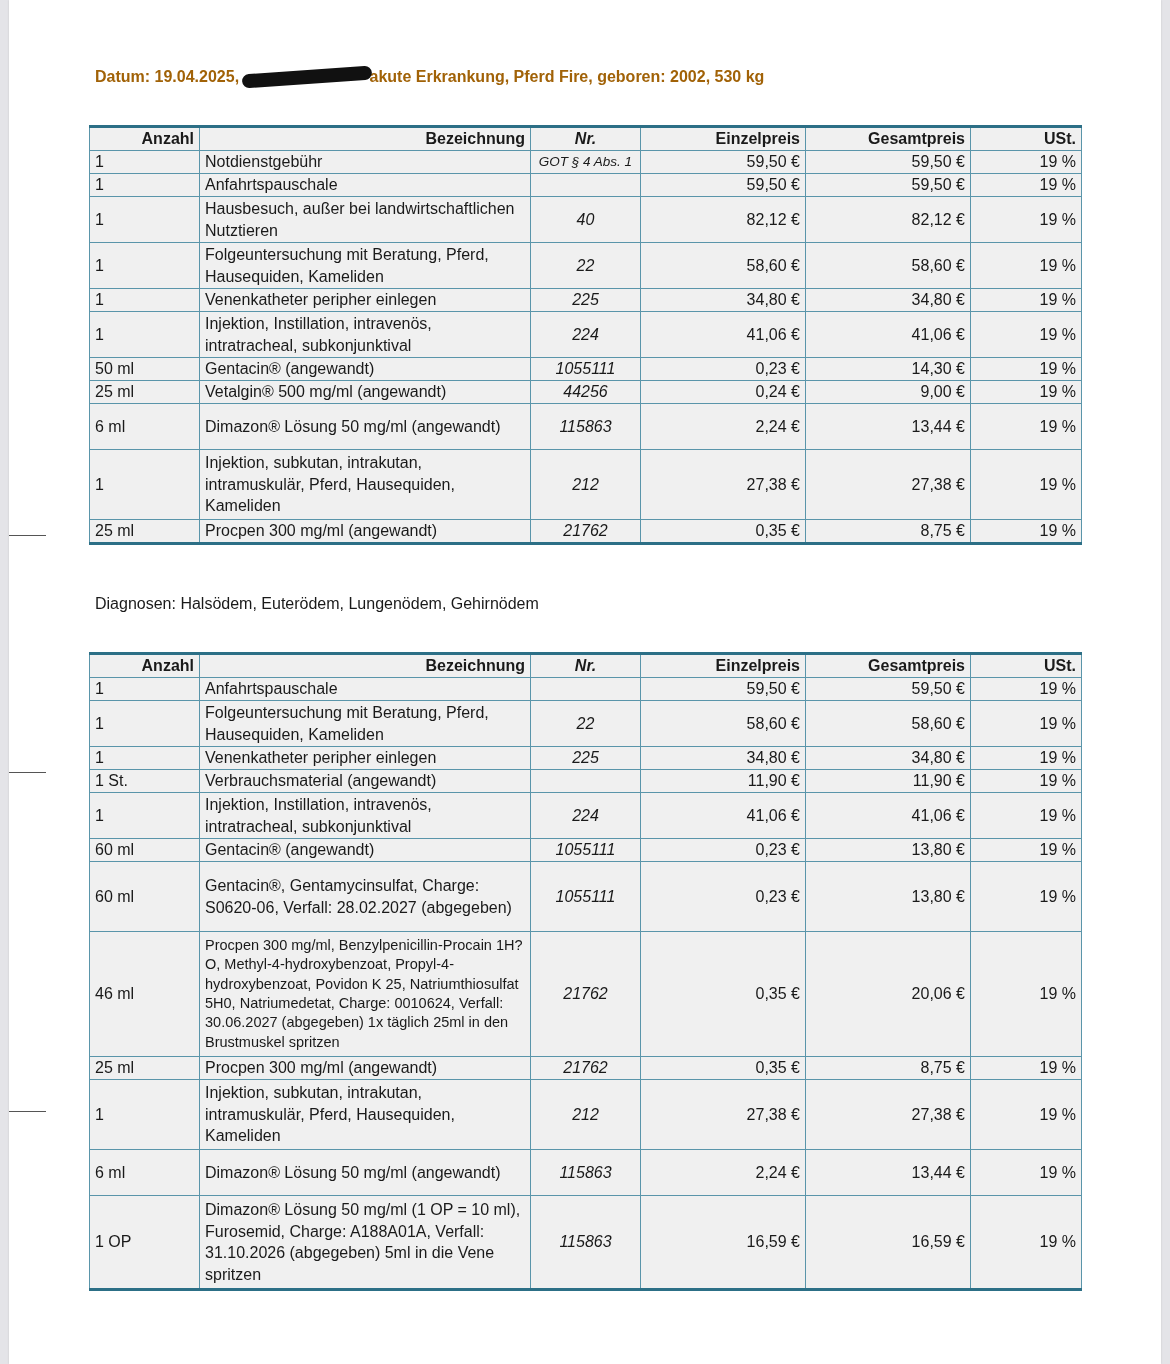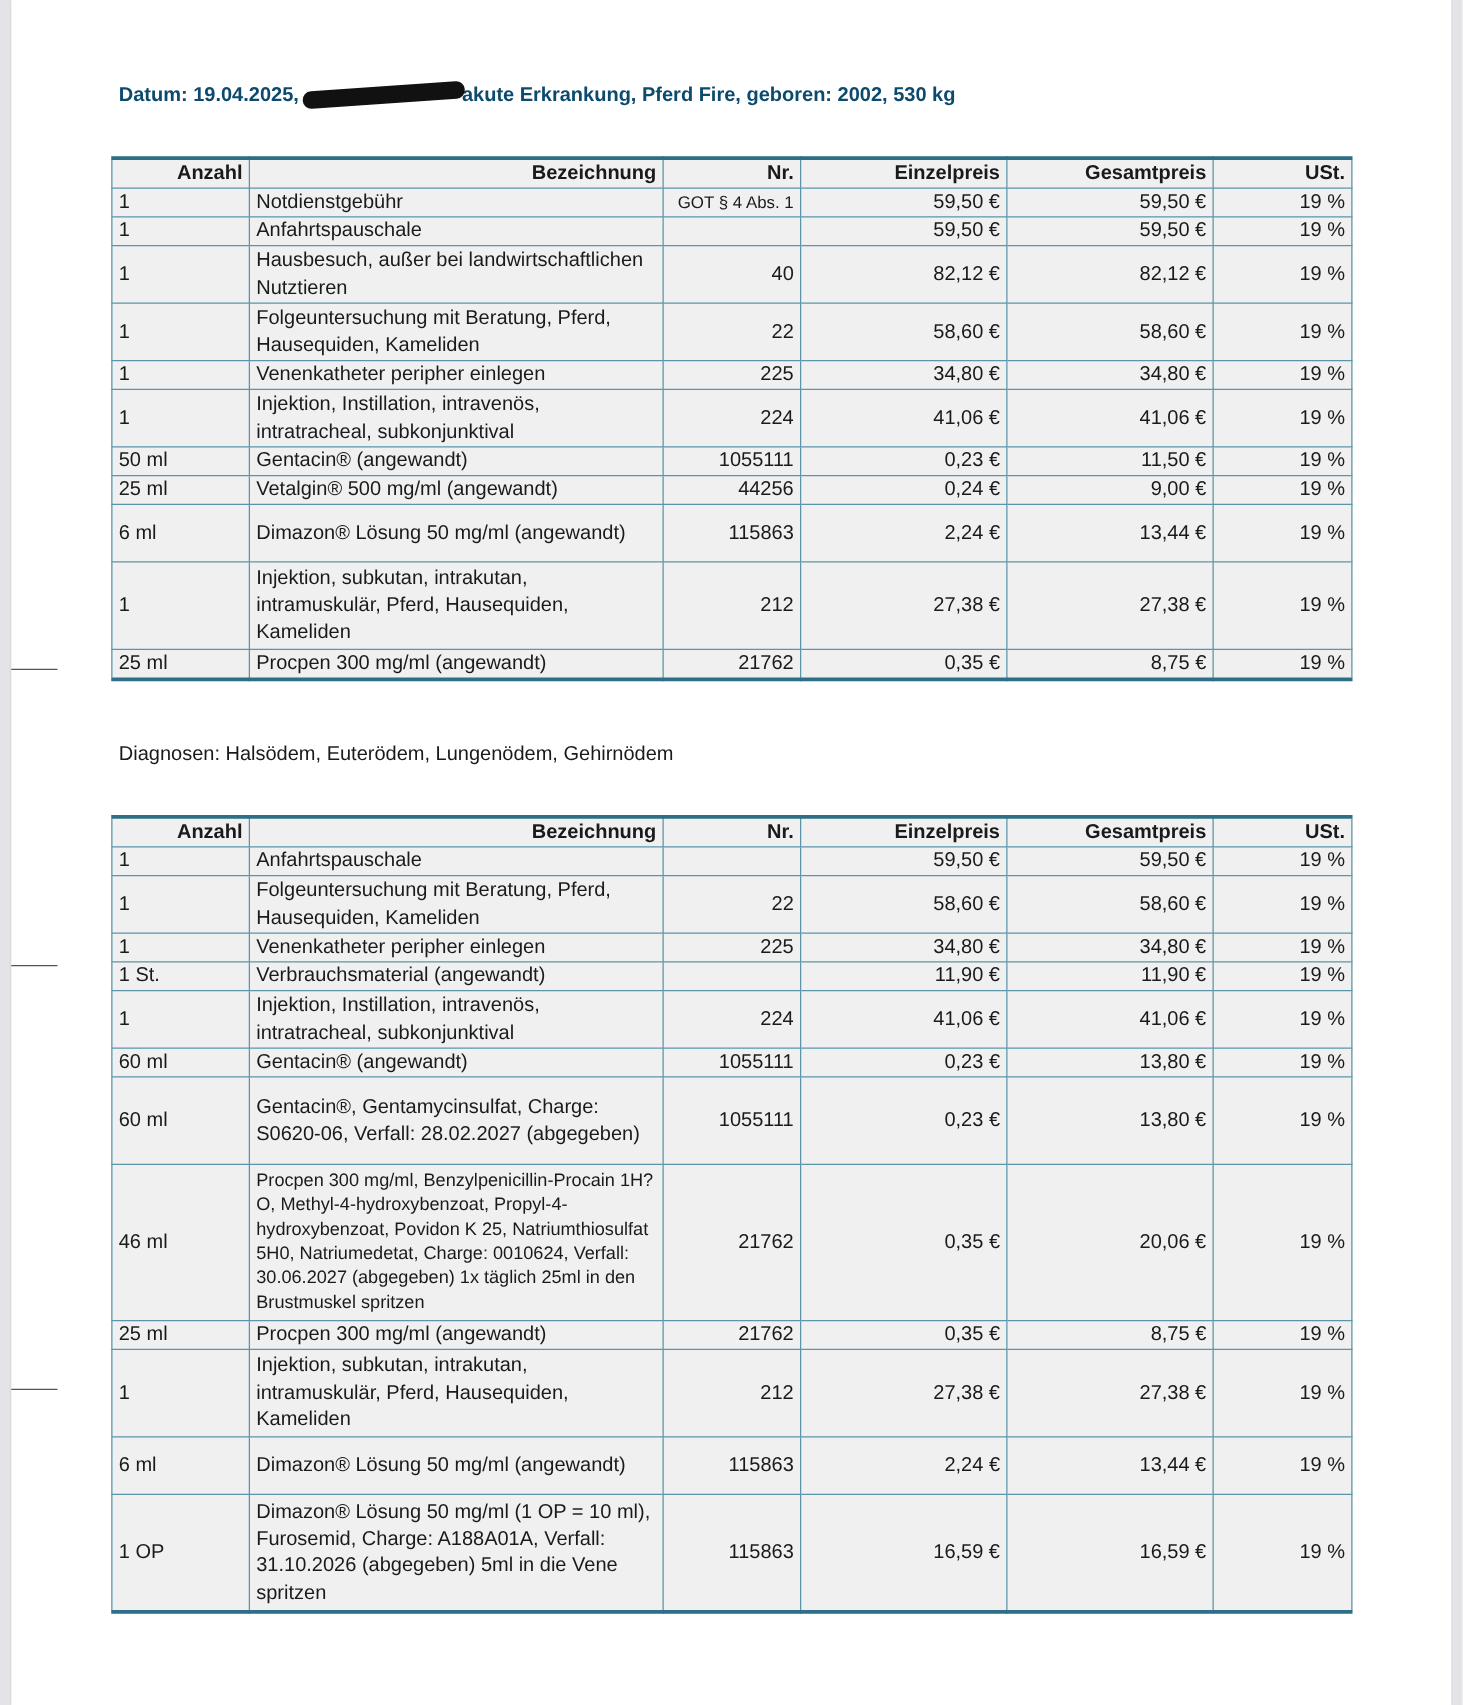--- a/index.html
+++ b/index.html
@@ -13,21 +13,21 @@
   .page {
     position: absolute; left: 9px; top: 0; width: 1152px; height: 1364px;
     background: #ffffff;
     box-shadow: 0 0 2px rgba(0,0,0,0.12);
   }
   .margin-mark {
     position: absolute; left: 0px; width: 37px; height: 1px; background: #555;
   }
   .section-header { position: absolute; left: 86px; }
   .section-title {
-    font-weight: bold; font-size: 16px; color: #0c4a6e; line-height: 22px;
+    font-weight: bold; font-size: 16px; color: #a16207; line-height: 22px;
     white-space: nowrap;
   }
   .redaction {
     display: inline-block; width: 130px; height: 14px; background: #111;
     border-radius: 7px; vertical-align: -2px; transform: rotate(-4deg);
     margin: 0 -2px;
   }
   .diagnosis { font-size: 16px; line-height: 22px; color: #1a1a1a; }
 
   table.invoice {
@@ -45,21 +45,21 @@
   table.invoice col.c-ust  { width: 111px; }
   table.invoice th, table.invoice td {
     border: 1px solid #5a95aa;
     padding: 0 5px;
     font-size: 16px; line-height: 21.5px;
     vertical-align: middle;
     overflow: hidden;
   }
   table.invoice th { font-weight: bold; height: 22px; text-align: right; }
   table.invoice th.r, table.invoice td.r { text-align: right; }
-  table.invoice th.c, table.invoice td.c { text-align: right; }
+  table.invoice th.c, table.invoice td.c { text-align: center; font-style: italic; }
   table.invoice td.small { font-size: 13.5px; }
   table.invoice td.dense { font-size: 14.5px; line-height: 19.4px; margin-top: 24px; }
   .row-1 { height: 23px; }
   .row-2 { height: 46px; }
   .row-3 { height: 70px; }
   .row-7 { height: 125px; }
   .row-4 { height: 94px; }
 </style>
 </head>
 <body>
@@ -139,21 +139,21 @@
         <td class="c">224</td>
         <td class="r">41,06 €</td>
         <td class="r">41,06 €</td>
         <td class="r">19 %</td>
       </tr>
       <tr class="row-1">
         <td>50 ml</td>
         <td>Gentacin® (angewandt)</td>
         <td class="c">1055111</td>
         <td class="r">0,23 €</td>
-        <td class="r">11,50 €</td>
+        <td class="r">14,30 €</td>
         <td class="r">19 %</td>
       </tr>
       <tr class="row-1">
         <td>25 ml</td>
         <td>Vetalgin® 500 mg/ml (angewandt)</td>
         <td class="c">44256</td>
         <td class="r">0,24 €</td>
         <td class="r">9,00 €</td>
         <td class="r">19 %</td>
       </tr>

